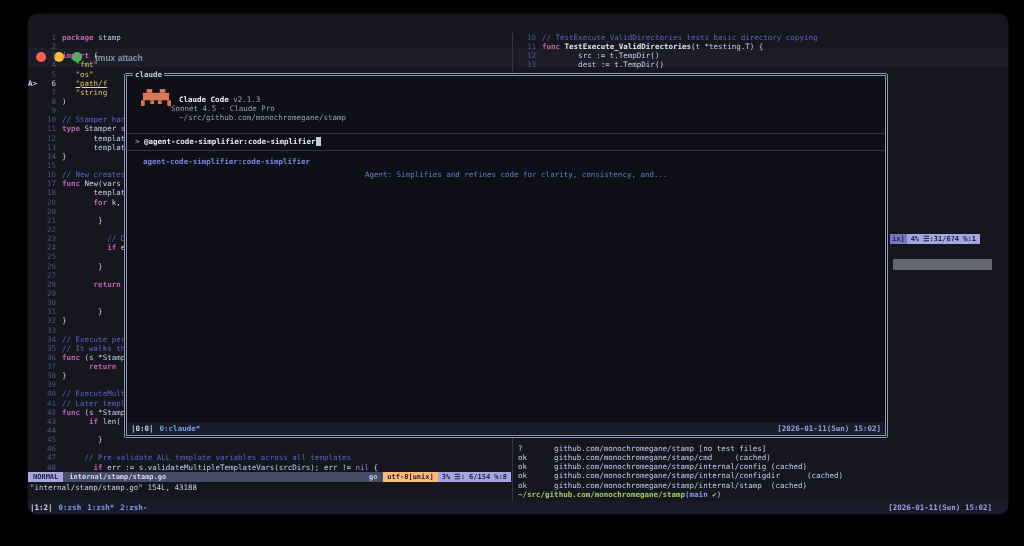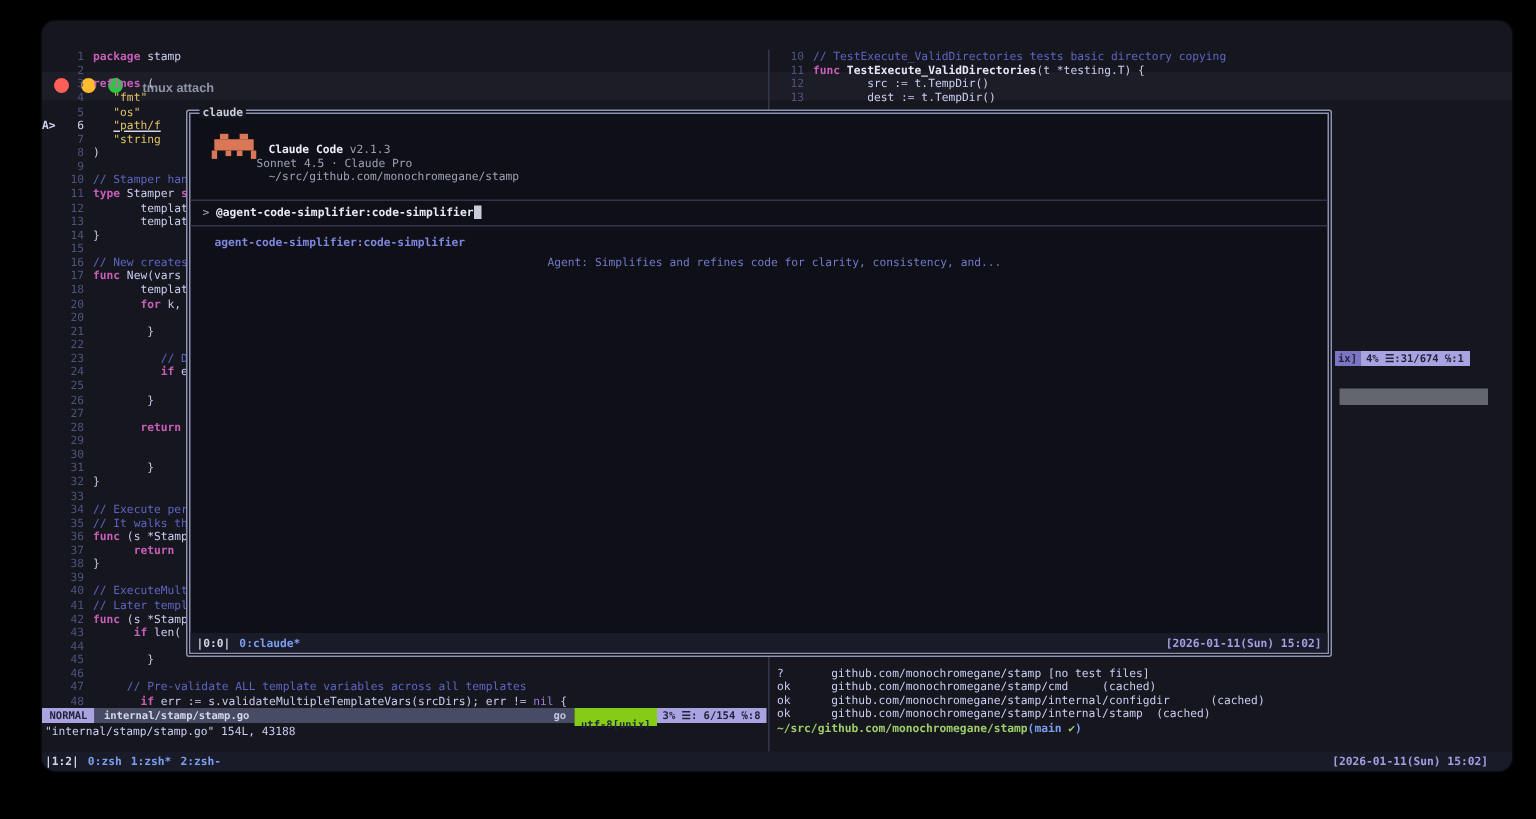--- a/index.html
+++ b/index.html
@@ -30,21 +30,21 @@
   .nil{color:#9d7cd8;}
   .cur{background:#5fd6c0;display:inline-block;width:5px;height:8px;vertical-align:-1px;}
   .green{color:#9ece6a;}
   .blue{color:#7c9ef0;}
   
   #statusline-left{position:absolute;left:0;top:458px;width:483px;height:10px;display:flex;
                    font-size:7px;line-height:10px;font-weight:bold;}
   #sl-mode{background:#a9a3e1;color:#22243c;padding:0 5px;flex:none;}
   #sl-file{background:#474b63;color:#d5d9ee;padding:0 6px;flex:1;display:flex;justify-content:space-between;}
   #sl-ft{color:#c3c8e2;}
-  #sl-enc{background:#84cc16;color:#22243c;padding:6px 4px;flex:none;}
+  #sl-enc{background:#fdba74;color:#22243c;padding:0 4px;flex:none;}
   #sl-pos{background:#a9a3e1;color:#22243c;padding:0 4px;flex:none;}
   #vim-message{position:absolute;left:2px;top:469px;color:#c8cdf0;white-space:pre;}
   
   #pane-divider{position:absolute;left:484px;top:19px;width:1px;height:468px;background:#32364d;}
   
   #statusline-right{position:absolute;left:862px;top:220px;height:10px;display:flex;font-size:7px;
                     line-height:10px;font-weight:bold;}
   #slr-enc{background:#7b76c4;color:#22243c;padding:0 2px;}
   #slr-pos{background:#a9a3e1;color:#22243c;padding:0 4px;}
   #statusline-inactive{position:absolute;left:865px;top:245px;width:99px;height:11px;background:#63656f;}
@@ -87,21 +87,21 @@
     <div id="titlebar">
       <span class="tl" style="left:8px;background:#ff5f57"></span>
       <span class="tl" style="left:26px;background:#febc2e"></span>
       <span class="tl" style="left:44px;background:#2ac840"></span>
       <span id="title-text">tmux attach</span>
     </div>
 
     <div id="editor-left">
         <div class="crow"><span class="gutter"></span><span class="lnum">1</span><span class="code"><span class="kw">package</span><span class="pl"> stamp</span></span></div>
         <div class="crow"><span class="gutter"></span><span class="lnum">2</span><span class="code"></span></div>
-        <div class="crow"><span class="gutter"></span><span class="lnum">3</span><span class="code"><span class="kw">refines</span><span class="pl"> (</span></span></div>
+        <div class="crow"><span class="gutter"></span><span class="lnum">3</span><span class="code"><span class="kw">import</span><span class="pl"> (</span></span></div>
         <div class="crow"><span class="gutter"></span><span class="lnum">4</span><span class="code"><span class="pl">   </span><span class="str">"fmt"</span></span></div>
         <div class="crow"><span class="gutter"></span><span class="lnum">5</span><span class="code"><span class="pl">   </span><span class="str">"os"</span></span></div>
         <div class="crow"><span class="gutter">A&gt;</span><span class="lnum hl">6</span><span class="code"><span class="pl">   </span><span class="stru">"path/f</span></span></div>
         <div class="crow"><span class="gutter"></span><span class="lnum">7</span><span class="code"><span class="pl">   </span><span class="str">"string</span></span></div>
         <div class="crow"><span class="gutter"></span><span class="lnum">8</span><span class="code"><span class="pl">)</span></span></div>
         <div class="crow"><span class="gutter"></span><span class="lnum">9</span><span class="code"></span></div>
         <div class="crow"><span class="gutter"></span><span class="lnum">10</span><span class="code"><span class="com">// Stamper hand</span></span></div>
         <div class="crow"><span class="gutter"></span><span class="lnum">11</span><span class="code"><span class="kw">type</span><span class="pl"> Stamper </span><span class="kw">st</span></span></div>
         <div class="crow"><span class="gutter"></span><span class="lnum">12</span><span class="code"><span class="pl">       templat</span></span></div>
         <div class="crow"><span class="gutter"></span><span class="lnum">13</span><span class="code"><span class="pl">       templat</span></span></div>
@@ -164,20 +164,21 @@
 
     <div id="statusline-right">
       <span id="slr-enc">ix]</span>
       <span id="slr-pos">4% ☰:31/674 ℅:1</span>
     </div>
     <div id="statusline-inactive"></div>
 
     <div id="terminal-pane">
         <div class="trow">?       github.com/monochromegane/stamp [no test files]</div>
         <div class="trow">ok      github.com/monochromegane/stamp/cmd     (cached)</div>
+        <div class="trow">ok      github.com/monochromegane/stamp/internal/config (cached)</div>
         <div class="trow">ok      github.com/monochromegane/stamp/internal/configdir      (cached)</div>
         <div class="trow">ok      github.com/monochromegane/stamp/internal/stamp  (cached)</div>
         <div class="trow"><span class="green" style="font-weight: bold;">~/src/github.com/monochromegane/stamp</span><span class="blue" style="font-weight: bold;">(main </span><span class="green" style="font-weight: bold;">✔</span><span class="blue" style="font-weight: bold;">)</span></div>
       </div>
 
     <div id="tmux-bar" class="tmuxbar">
       <span class="sess">|1:2|</span>
       <span class="win">0:zsh</span>
       <span class="win">1:zsh*</span>
       <span class="win">2:zsh-</span>

